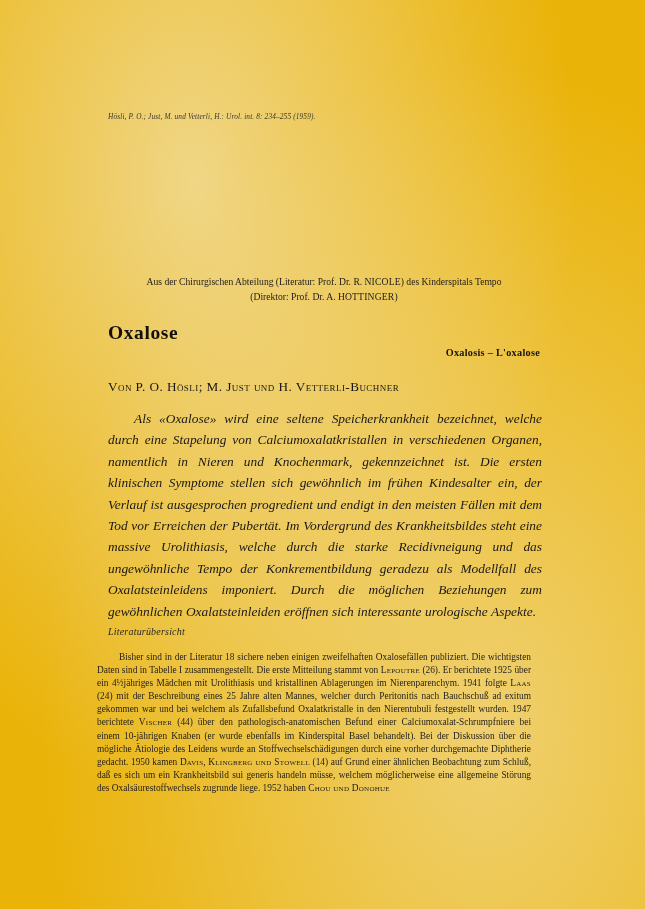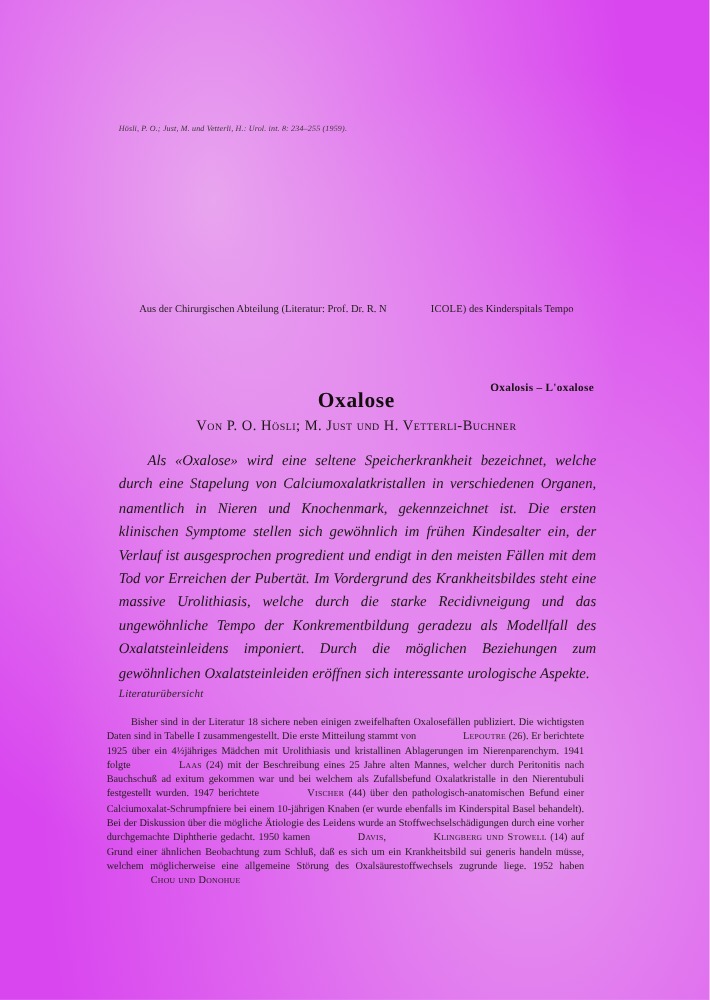--- a/index.html
+++ b/index.html
@@ -4,21 +4,21 @@
 <style>
   html, body {
     margin: 0;
     padding: 0;
     background: #ffffff;
   }
   .page {
     position: relative;
     width: 645px;
     height: 909px;
-    background: #d946ef;
+    background: #eab308;
     overflow: hidden;
     font-family: "Liberation Serif", "DejaVu Serif", serif;
     color: #1c1a18;
   }
   
   .page::before {
     content: "";
     position: absolute;
     inset: 0;
     background:
@@ -52,55 +52,51 @@
     top: 274px;
     width: 432px;
     text-align: center;
     font-size: 9.6px;
     line-height: 15px;
     color: #24211e;
   }
   .sc {
     font-variant: small-caps;
     letter-spacing: 0.2px;
-    padding-left: 40px;
   }
 
   
   .title {
     position: absolute;
     left: 108px;
     top: 322px;
     width: 432px;
-    text-align: center;
     font-size: 19.5px;
     font-weight: bold;
     letter-spacing: 0.6px;
     color: #120f0d;
-    margin-top: 32px;
   }
   .subtitle {
     position: absolute;
     left: 108px;
     top: 347px;
     width: 432px;
     text-align: right;
     font-size: 10.2px;
     font-weight: bold;
     letter-spacing: 0.3px;
     color: #171412;
   }
 
   
   .byline {
     position: absolute;
     left: 108px;
     top: 379px;
     width: 432px;
-    text-align: center;
     font-size: 13.2px;
     font-variant: small-caps;
     letter-spacing: 0.45px;
     color: #1a1715;
   }
 
   
   .lead {
     position: absolute;
     left: 108px;
@@ -151,20 +147,21 @@
 </head>
 <body>
 
 <div class="page">
   <div class="content">
 
     <div class="runhead">Hösli, P. O.; Just, M. und Vetterli, H.: Urol. int. 8: 234–255 (1959).</div>
 
     <div class="affil">
       <div><span>Aus der Chirurgischen Abteilung (Literatur: Prof. Dr. R. N</span><span class="sc">ICOLE</span><span>) des Kinderspitals Tempo</span></div>
+      <div><span>(Direktor: Prof. Dr. A. H</span><span class="sc">OTTINGER</span><span>)</span></div>
     </div>
 
     <div class="title">Oxalose</div>
     <div class="subtitle">Oxalosis – L'oxalose</div>
 
     <div class="byline">Von P. O. Hösli; M. Just und H. Vetterli-Buchner</div>
 
     <div class="lead">Als «Oxalose» wird eine seltene Speicherkrankheit bezeichnet, welche durch eine Stapelung von Calciumoxalatkristallen in verschiedenen Organen, namentlich in Nieren und Knochenmark, gekennzeichnet ist. Die ersten klinischen Symptome stellen sich gewöhnlich im frühen Kindesalter ein, der Verlauf ist ausgesprochen progredient und endigt in den meisten Fällen mit dem Tod vor Erreichen der Pubertät. Im Vordergrund des Krankheitsbildes steht eine massive Urolithiasis, welche durch die starke Recidivneigung und das ungewöhnliche Tempo der Konkrementbildung geradezu als Modellfall des Oxalatsteinleidens imponiert. Durch die möglichen Beziehungen zum gewöhnlichen Oxalatsteinleiden eröffnen sich interessante urologische Aspekte.</div>
 
     <div class="secthead">Literaturübersicht</div>

